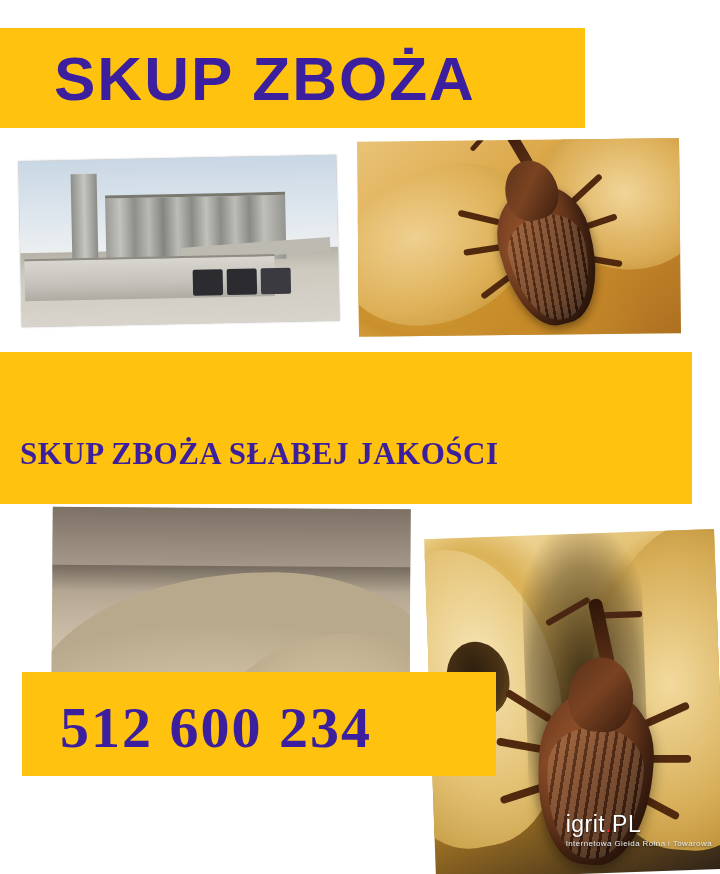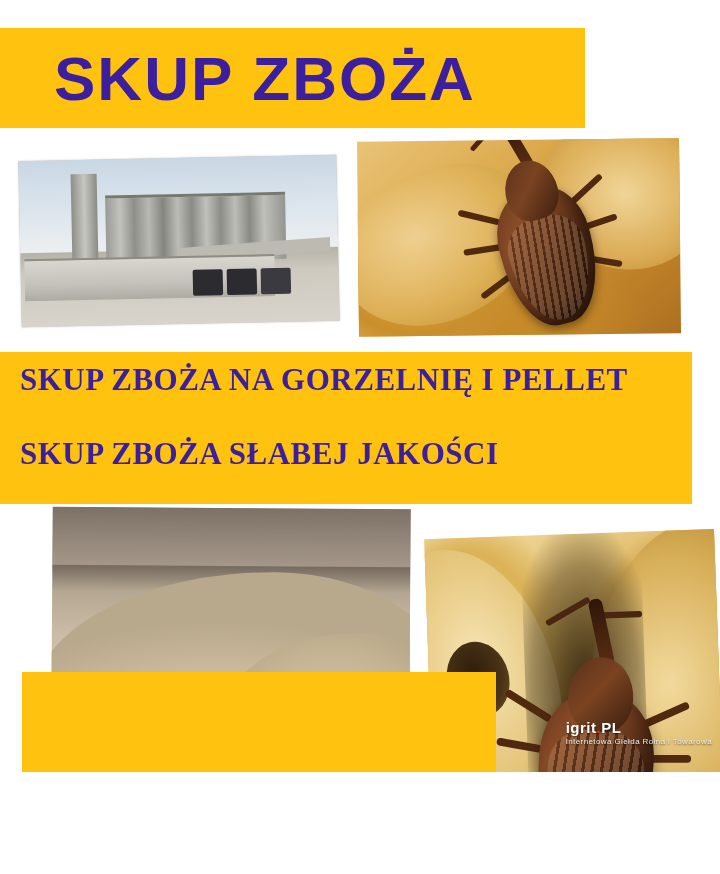--- a/index.html
+++ b/index.html
@@ -9,21 +9,21 @@
   body {
     width: 720px;
     height: 874px;
     background: #ffffff;
     font-family: "Liberation Serif", serif;
     overflow: hidden;
   }
   #poster {
     position: relative;
     width: 720px;
-    height: 772px;
+    height: 874px;
     background: #ffffff;
     overflow: hidden;
   }
 
   
   .band {
     position: absolute;
     background: #ffc20e;
   }
   #band-title {
@@ -363,22 +363,22 @@
 
   
   #watermark {
     position: absolute;
     right: 8px;
     bottom: 26px;
     text-align: left;
     font-family: "Liberation Sans", sans-serif;
   }
   #watermark .wm-main {
-    font-size: 15px;
-    font-weight: bold;
+    font-size: 23px;
+    font-weight: normal;
     color: #ffffff;
     letter-spacing: 0.5px;
     text-shadow: 0 1px 2px rgba(0,0,0,0.6);
     margin-top: 36px;
   }
   #watermark .wm-main .dot { color: #ff2d2d; }
   #watermark .wm-sub {
     font-size: 8px;
     color: #ededed;
     letter-spacing: 0.4px;
@@ -420,21 +420,20 @@
       <div class="leg r1"></div>
       <div class="leg r2"></div>
       <div class="leg r3"></div>
       <div class="body"></div>
       <div class="stripes"></div>
       <div class="thorax"></div>
     </div>
   </div>
 
   <div class="band" id="band-mid"></div>
-  <div class="mid-line" id="mid-line-0">SKUP ZBOŻA NA GORZELNIĘ I PELLET</div>
   <div class="mid-line" id="mid-line-1">SKUP ZBOŻA SŁABEJ JAKOŚCI</div>
 
   <div class="photo" id="photo-heap">
     <div class="wall"></div>
     <div class="shadow"></div>
     <div class="heap"></div>
     <div class="heap2"></div>
   </div>
 
   <div class="photo" id="photo-weevil-bottom">
@@ -452,19 +451,20 @@
       <div class="leg r1"></div>
       <div class="leg r2"></div>
       <div class="leg r3"></div>
       <div class="body"></div>
       <div class="stripes"></div>
       <div class="thorax"></div>
     </div>
   </div>
 
   <div class="band" id="band-phone"></div>
+  <div class="phone-text">512 600 234</div>
 
   <div id="watermark">
     <div class="wm-main"><span>igrit</span><span class="dot">.</span><span>PL</span></div>
     <div class="wm-sub">Internetowa Giełda Rolna i Towarowa</div>
   </div>
 
 </div>
 
 </body></html>

